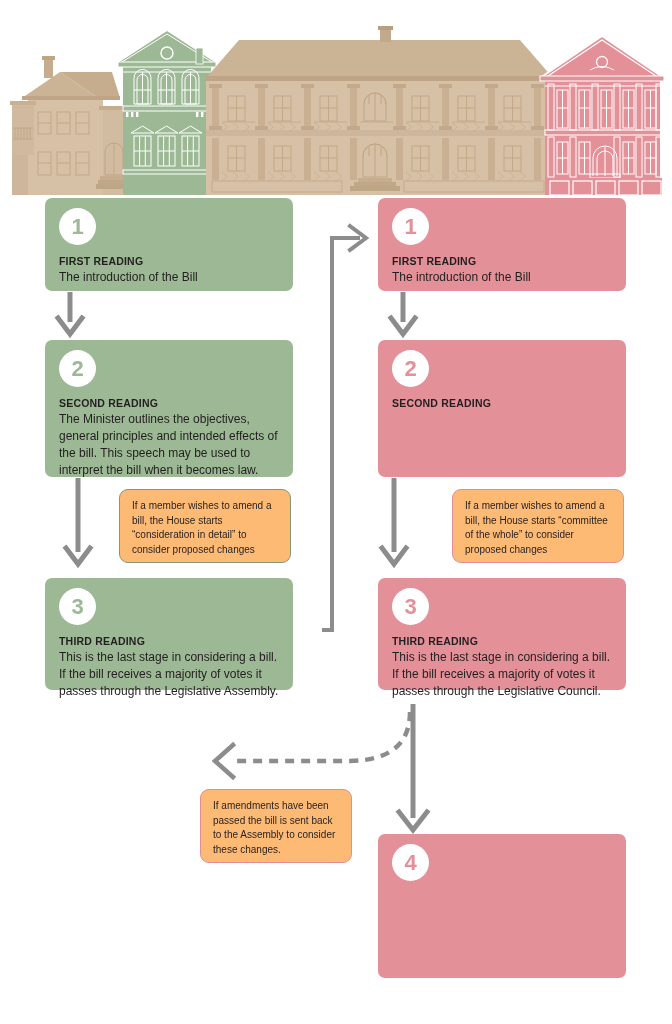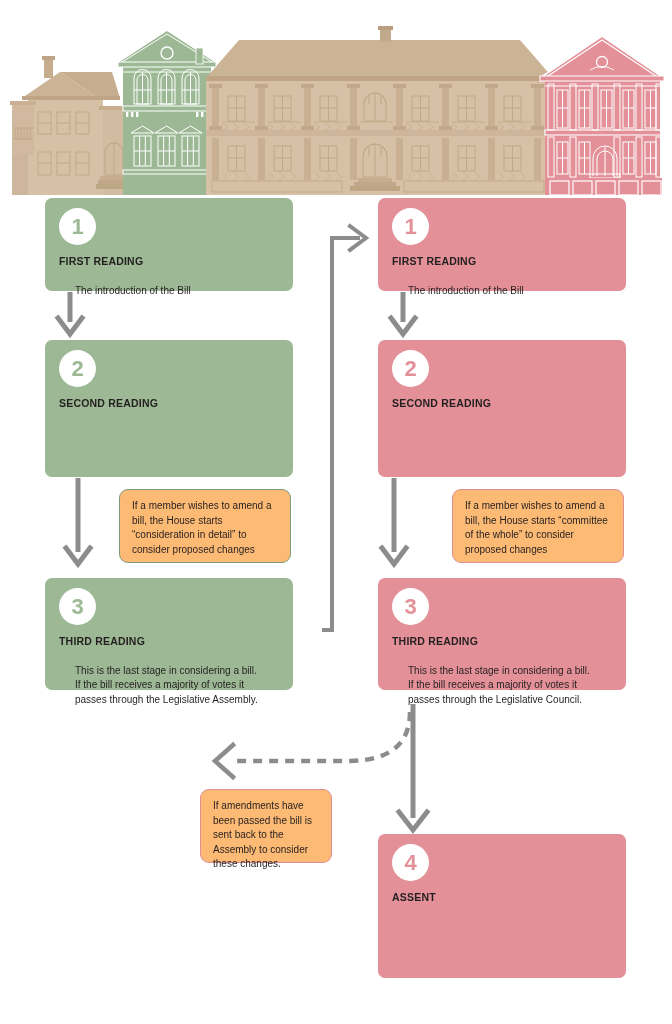--- a/index.html
+++ b/index.html
@@ -29,21 +29,21 @@
     margin-bottom:9px;
   }
   .num-circle.green{color:#9cb894;}
   .num-circle.pink{color:#e39098;}
 
   .stage-title{
     font-size:10.5px;font-weight:bold;letter-spacing:.2px;
     color:#231f20;margin:0 0 1px 0;line-height:1.35;
   }
   .stage-body{
-    font-size:10px;line-height:1.42;color:#231f20;margin:16px;
+    font-size:12px;line-height:1.42;color:#231f20;margin:0;
   }
 
   
   .callout{
     position:absolute;box-sizing:border-box;background:#fdba74;
     border-radius:9px;border:1.4px solid #7e9b77;
     padding:9px 12px;font-size:10px;line-height:1.46;color:#231f20;
   }
   .callout.pinkb{border-color:#e08d95;}
 
@@ -453,20 +453,21 @@
 
   <div class="stage-box green" style="left:45px;top:198px;width:248px;height:93px;">
     <div class="num-circle green">1</div>
     <div class="stage-title">FIRST READING</div>
     <div class="stage-body">The introduction of the Bill</div>
   </div>
 
   <div class="stage-box green" style="left:45px;top:340px;width:248px;height:137px;">
     <div class="num-circle green">2</div>
     <div class="stage-title">SECOND READING</div>
+    <div class="stage-body">The Minister outlines the objectives, general principles and intended effects of the bill. This speech may be used to interpret the bill when it becomes law.</div>
   </div>
 
   <div class="callout" style="left:119px;top:489px;width:172px;height:74px;">If a member wishes to amend a bill, the House starts “consideration in detail” to consider proposed changes</div>
 
   <div class="stage-box green" style="left:45px;top:578px;width:248px;height:112px;">
     <div class="num-circle green">3</div>
     <div class="stage-title">THIRD READING</div>
     <div class="stage-body">This is the last stage in considering a bill. If the bill receives a majority of votes it passes through the Legislative Assembly.</div>
   </div>
 
@@ -482,20 +483,19 @@
   </div>
 
   <div class="callout pinkb" style="left:452px;top:489px;width:172px;height:74px;">If a member wishes to amend a bill, the House starts “committee of the whole” to consider proposed changes</div>
 
   <div class="stage-box pink" style="left:378px;top:578px;width:248px;height:112px;">
     <div class="num-circle pink">3</div>
     <div class="stage-title">THIRD READING</div>
     <div class="stage-body">This is the last stage in considering a bill. If the bill receives a majority of votes it passes through the Legislative Council.</div>
   </div>
 
-  <div class="callout pinkb" style="left:200px;top:789px;width:132px;height:74px;">If amendments have been passed the bill is sent back to the Assembly to consider these changes.</div>
+  <div class="callout pinkb" style="left:200px;top:789px;width:152px;height:74px;">If amendments have been passed the bill is sent back to the Assembly to consider these changes.</div>
 
   <div class="stage-box pink" style="left:378px;top:834px;width:248px;height:144px;">
     <div class="num-circle pink">4</div>
-    <div class="stage-title">ASSENT</div>
   </div>
 
 </div>
 
 </body></html>

